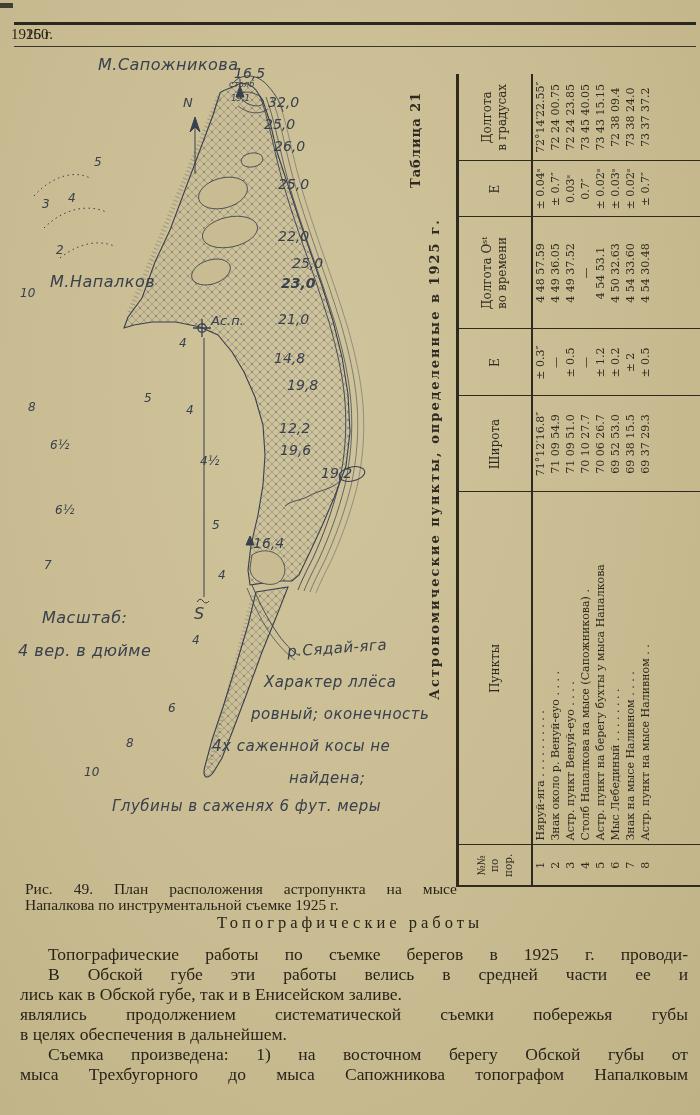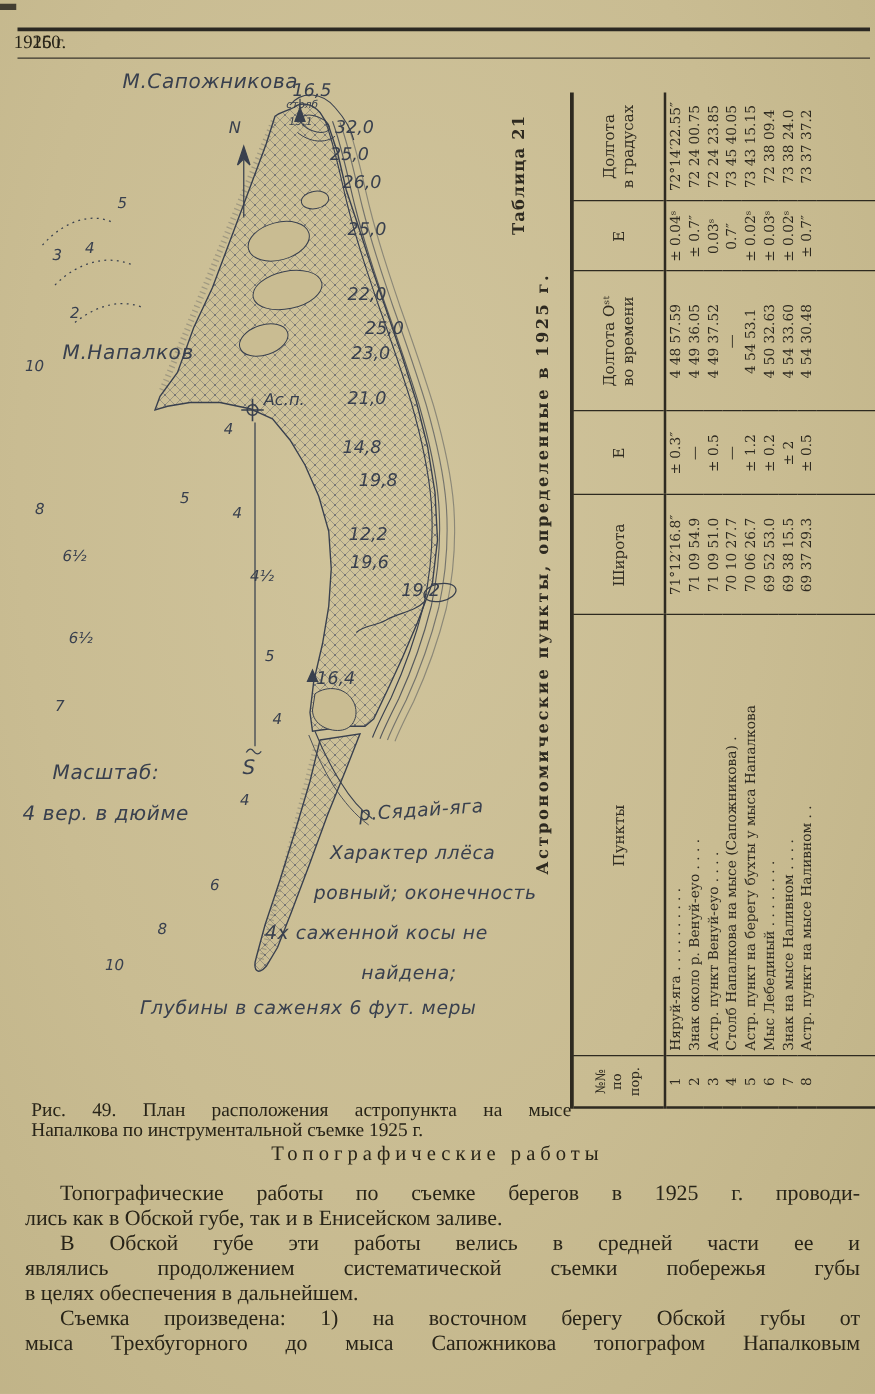--- a/index.html
+++ b/index.html
@@ -159,21 +159,21 @@
     <span class="mlab hd" style="left: 112px; top: 799px;">Глубины в саженях 6 фут. меры</span>
     <span class="mlab dp" style="left: 234px; top: 66px;">16,5</span>
     <span class="mlab dp xs" style="left: 229px; top: 80px;">столб</span>
     <span class="mlab dp xs" style="left: 231px; top: 94px;">19,1</span>
     <span class="mlab dp" style="left: 268px; top: 95px;">32,0</span>
     <span class="mlab dp" style="left: 264px; top: 117px;">25,0</span>
     <span class="mlab dp" style="left: 274px; top: 139px;">26,0</span>
     <span class="mlab dp" style="left: 278px; top: 177px;">25,0</span>
     <span class="mlab dp" style="left: 278px; top: 229px;">22,0</span>
     <span class="mlab dp" style="left: 292px; top: 256px;">25,0</span>
-    <span class="mlab dp" style="left: 281px; top: 276px;">23,0</span>
+    <span class="mlab dp" style="left: 281px; top: 276px; font-weight: bold;">23,0</span>
     <span class="mlab dp" style="left: 278px; top: 312px;">21,0</span>
     <span class="mlab dp" style="left: 274px; top: 351px;">14,8</span>
     <span class="mlab dp" style="left: 287px; top: 378px; text-align: right;">19,8</span>
     <span class="mlab dp" style="left: 279px; top: 421px;">12,2</span>
     <span class="mlab dp" style="left: 280px; top: 443px;">19,6</span>
     <span class="mlab dp" style="left: 321px; top: 466px;">19,2</span>
     <span class="mlab dp" style="left: 253px; top: 536px;">16,4</span>
     <span class="mlab sd" style="left: 94px; top: 156px;">5</span>
     <span class="mlab sd" style="left: 68px; top: 192px;">4</span>
     <span class="mlab sd" style="left: 42px; top: 198px;">3</span>
@@ -307,19 +307,19 @@
           <td class="c5"></td>
           <td class="c6"></td>
         </tr>
       </tbody>
   </table>
 </div>
 
 <div class="sec-heading">Топографические работы</div>
 <div class="body-text">
     <div class="bline just indent">Топографические работы по съемке берегов в 1925 г. проводи-</div>
+    <div class="bline just indent">В Обской губе эти работы велись в средней части ее и</div>
     <div class="bline">лись как в Обской губе, так и в Енисейском заливе.</div>
-    <div class="bline just indent">В Обской губе эти работы велись в средней части ее и</div>
     <div class="bline just">являлись продолжением систематической съемки побережья губы</div>
     <div class="bline">в целях обеспечения в дальнейшем.</div>
     <div class="bline just indent">Съемка произведена: 1) на восточном берегу Обской губы от</div>
     <div class="bline just">мыса Трехбугорного до мыса Сапожникова топографом Напалковым</div>
   </div>
 
 </body></html>

